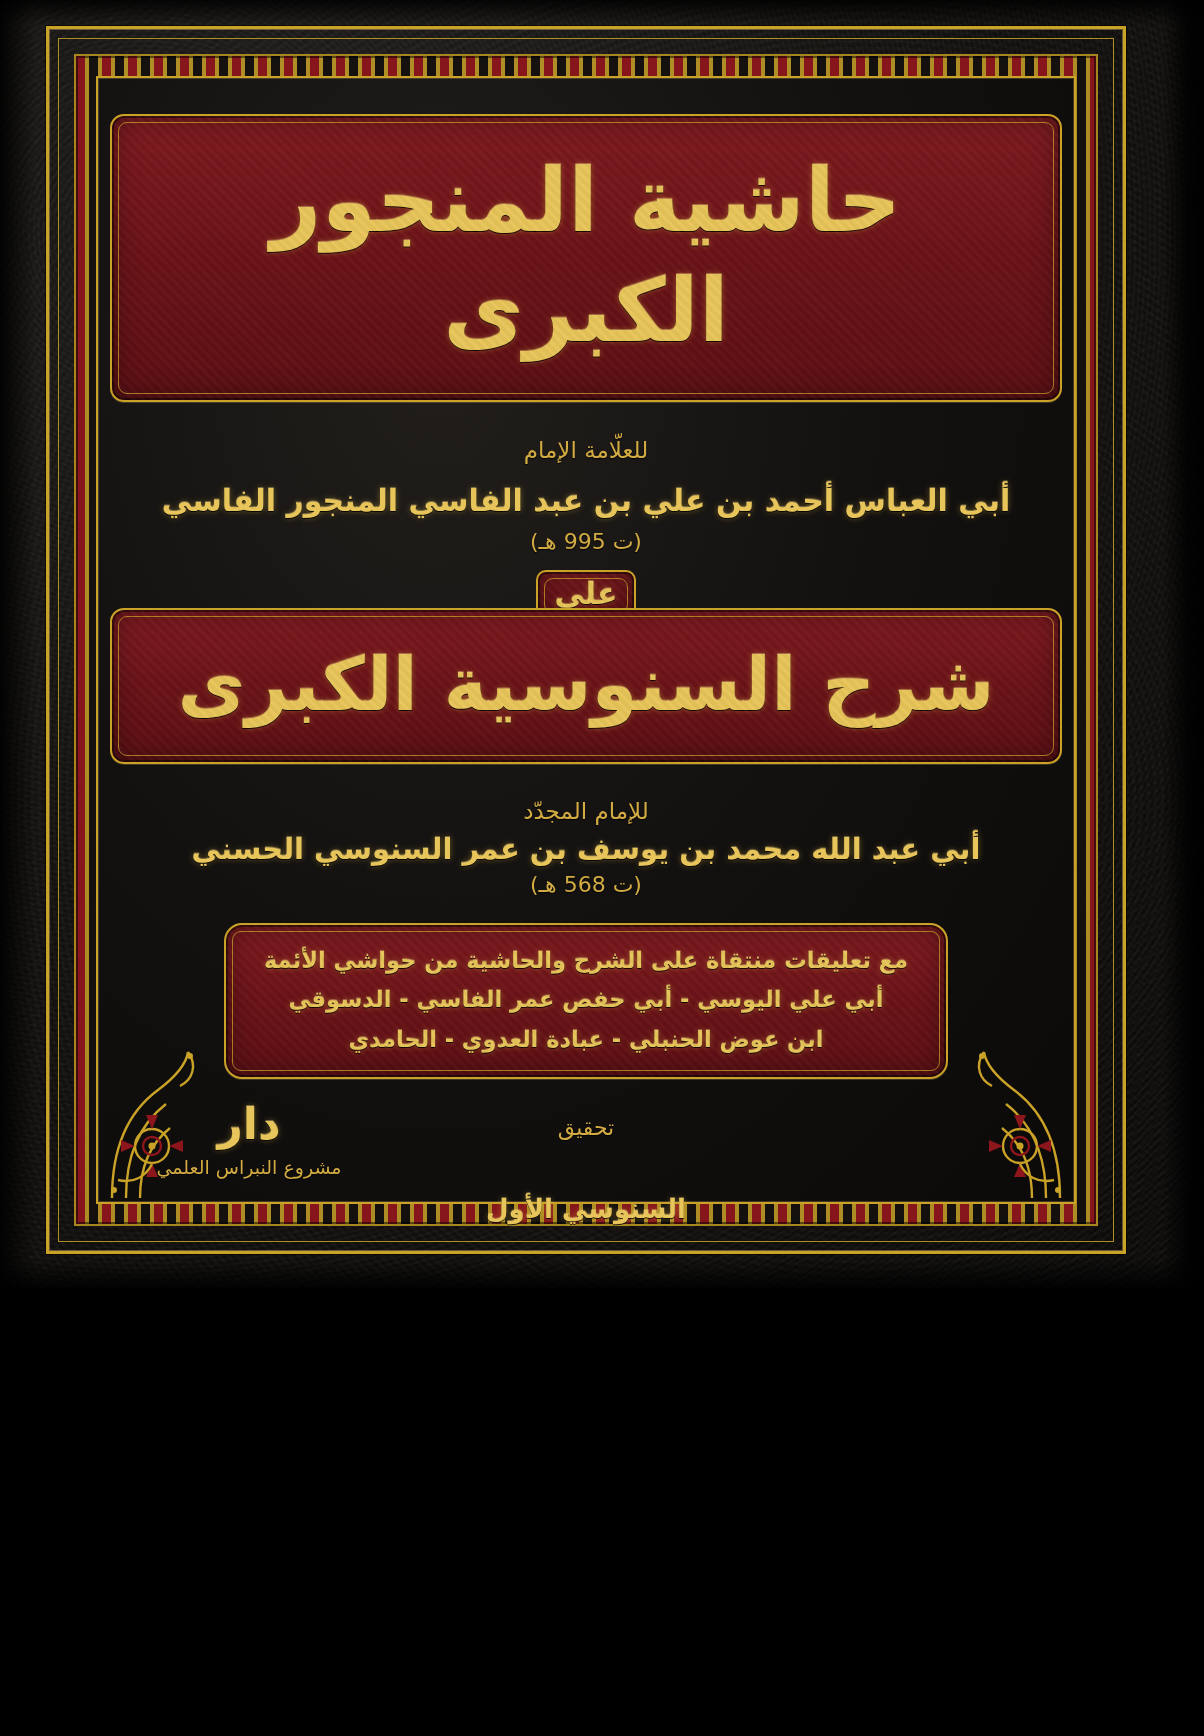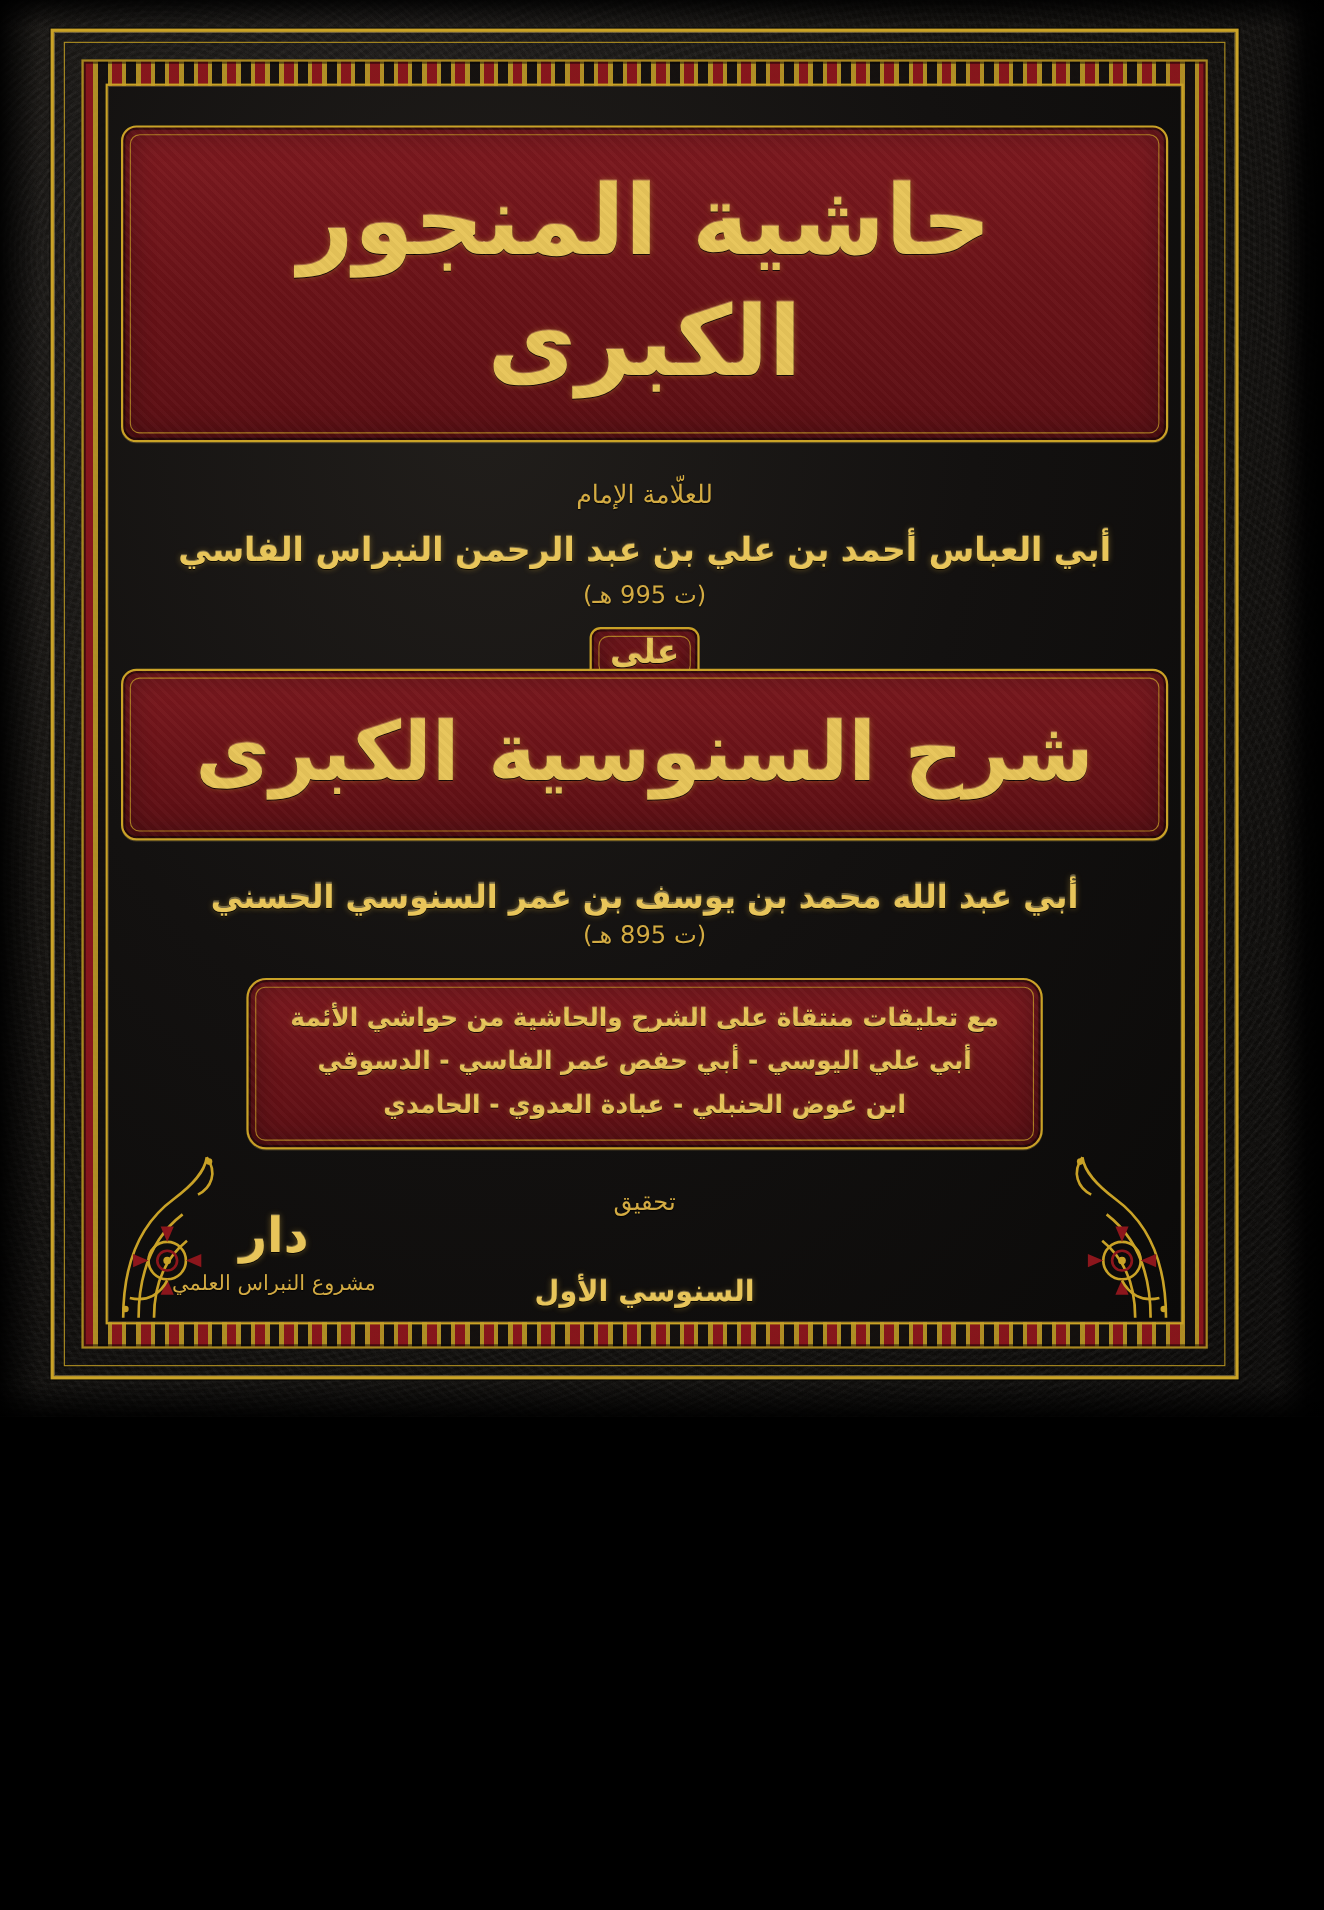--- a/index.html
+++ b/index.html
@@ -329,35 +329,36 @@
   </div>
 
   <div class="content">
 
     <div class="plate title-main">
       <div class="txt gold">حاشية المنجور الكبرى</div>
     </div>
 
     <div class="byline">
       <div class="lbl gold-dim">للعلّامة الإمام</div>
-      <div class="name gold">أبي العباس أحمد بن علي بن عبد الرحمن النبراس الفاسي</div>
+      <div class="name gold">أبي العباس أحمد بن علي بن عبد الفاسي المنجور الفاسي</div>
       <div class="death gold-dim">(ت 995 هـ)</div>
     </div>
 
     <div class="plate ala-badge">
       <div class="txt gold">على</div>
     </div>
 
     <div class="plate title-sub">
       <div class="txt gold">شرح السنوسية الكبرى</div>
     </div>
 
     <div class="byline2">
+      <div class="lbl gold-dim">للإمام المجدّد</div>
       <div class="name gold">أبي عبد الله محمد بن يوسف بن عمر السنوسي الحسني</div>
-      <div class="death gold-dim">(ت 895 هـ)</div>
+      <div class="death gold-dim">(ت 568 هـ)</div>
     </div>
 
     <div class="plate notes-plate">
       <div class="line gold">مع تعليقات منتقاة على الشرح والحاشية من حواشي الأئمة</div>
       <div class="line gold">أبي علي اليوسي - أبي حفص عمر الفاسي - الدسوقي</div>
       <div class="line gold">ابن عوض الحنبلي - عبادة العدوي - الحامدي</div>
     </div>
 
     <div class="editor">
       <div class="lbl gold-dim">تحقيق</div>

